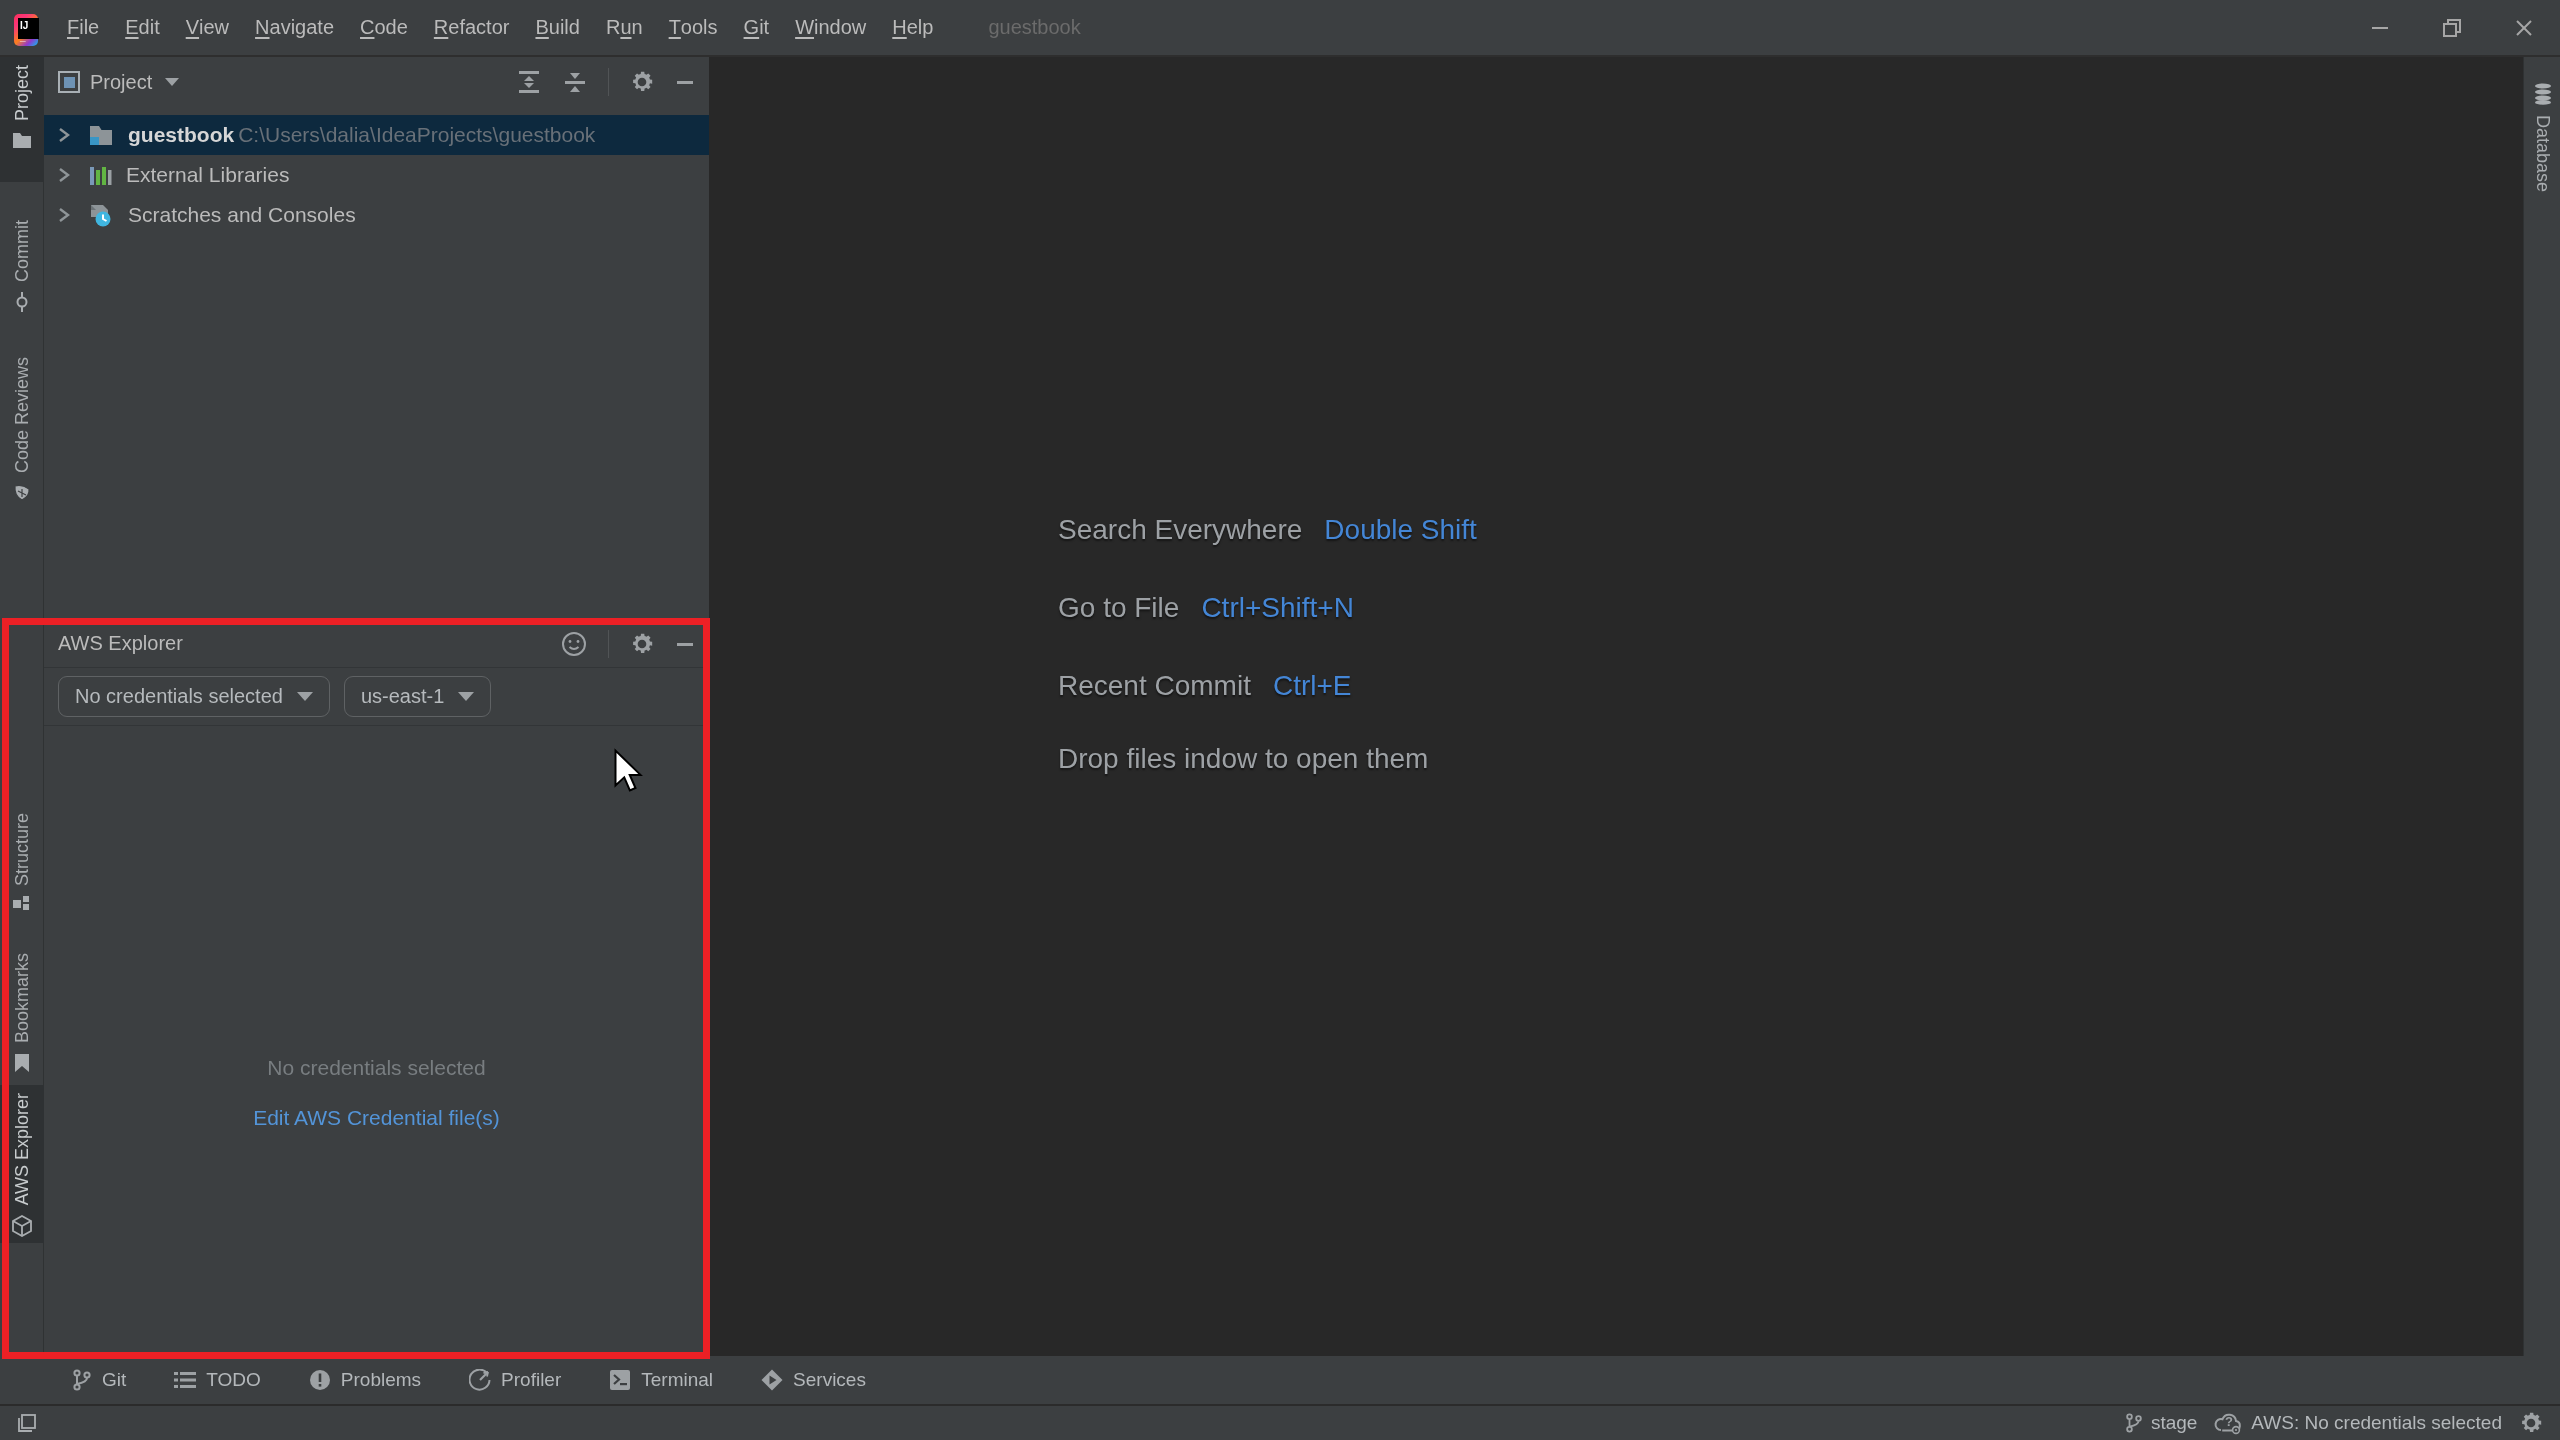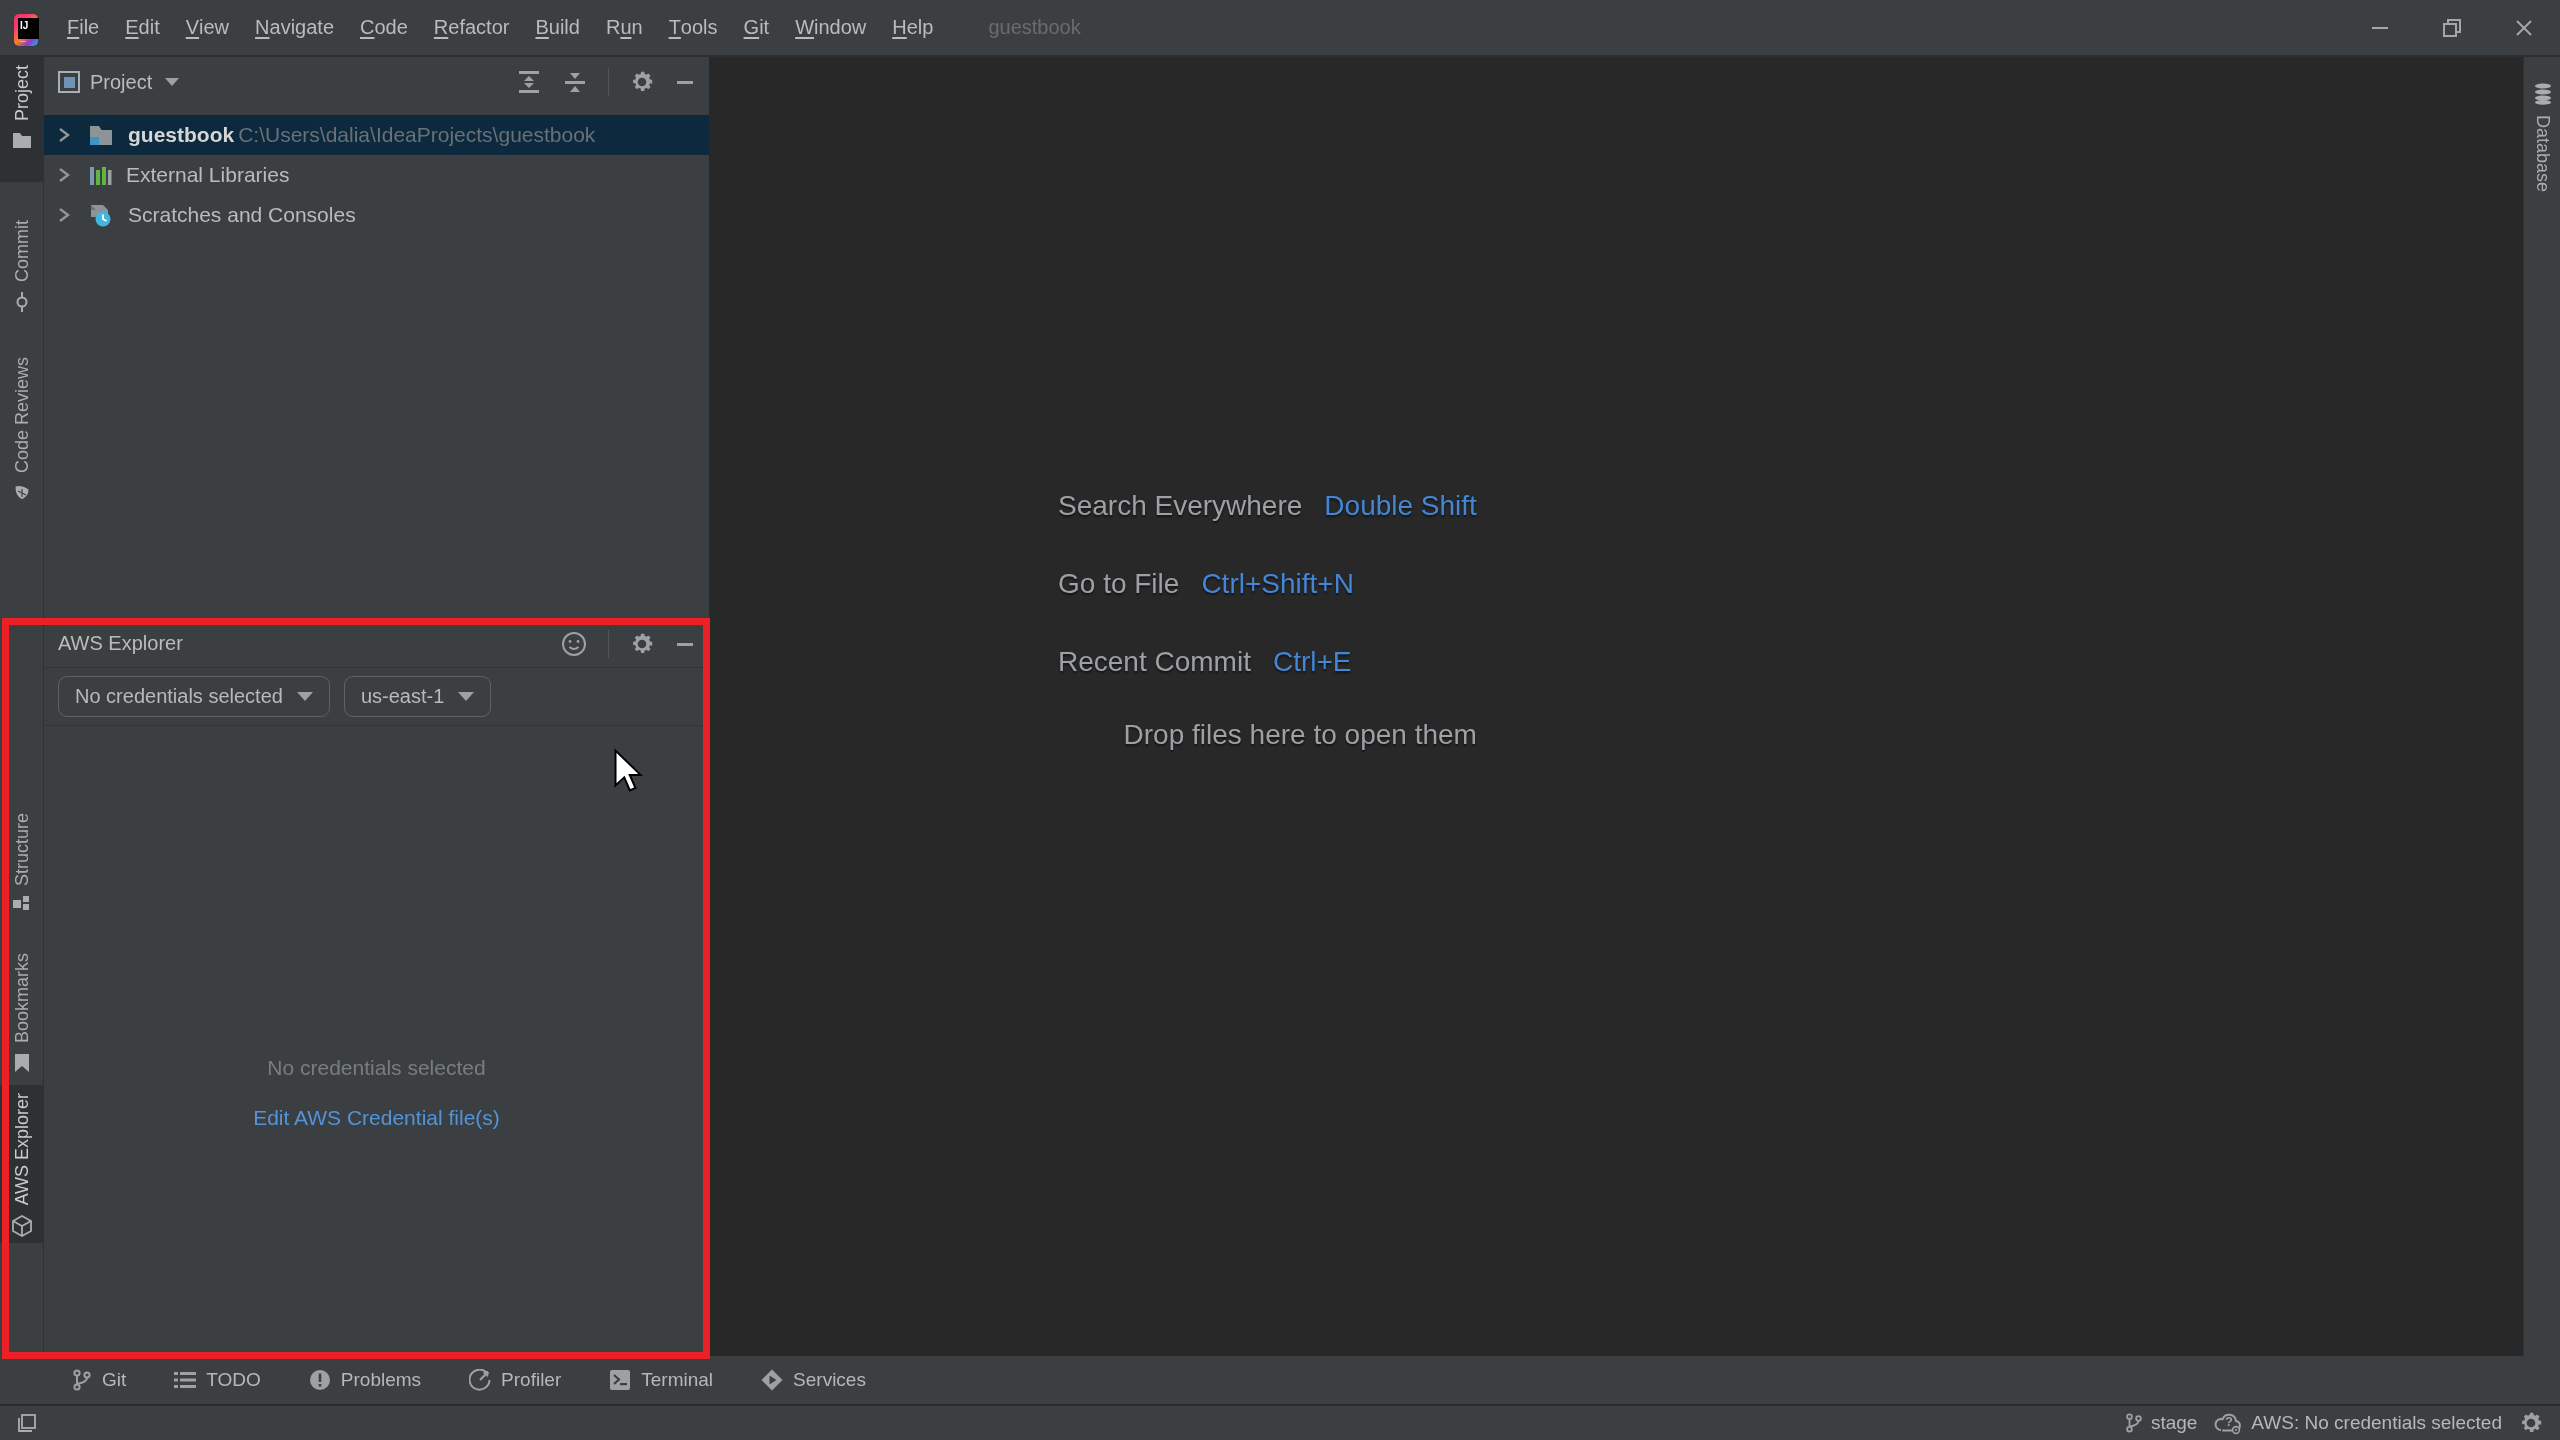--- a/index.html
+++ b/index.html
@@ -104,21 +104,21 @@
   .dd-arrow { width:0; height:0; border-left:8px solid transparent; border-right:8px solid transparent; border-top:9px solid #9da1a4; }
   .aws-empty { display:flex; flex-direction:column; align-items:center; padding-top:330px; gap:26px; }
   .aws-empty-msg { font-size:21px; color:#787d80; }
   .aws-link { font-size:21px; color:#5394d8; cursor:pointer; }
 
   
   .editor-area {
     position:absolute; left:711px; top:57px; width:1812px; height:1347px;
     background:#282828;
   }
-  .shortcuts { position:absolute; left:347px; top:428px;text-align:right; }
+  .shortcuts { position:absolute; left:347px; top:452px; }
   .shortcut-row { display:flex; align-items:baseline; gap:22px; margin-bottom:37px; font-size:28px; line-height:41px; }
   .shortcut-label { color:#9da1a5; text-shadow:0 2px 2px rgba(0,0,0,.5); }
   .shortcut-keys { color:#4486d6; text-shadow:0 2px 2px rgba(0,0,0,.5); }
   .drop-hint { font-size:28px; color:#9da1a5; text-shadow:0 2px 2px rgba(0,0,0,.5); }
 
   
   .bottom-toolbar {
     position:absolute; left:0; bottom:36px; width:2560px; height:48px;
     background:#3c3f41; display:flex; align-items:center; padding-left:72px; gap:48px;
   }
@@ -387,21 +387,21 @@
       <span class="shortcut-keys">Double Shift</span>
     </div>
     <div class="shortcut-row">
       <span class="shortcut-label">Go to File</span>
       <span class="shortcut-keys">Ctrl+Shift+N</span>
     </div>
     <div class="shortcut-row">
       <span class="shortcut-label">Recent Commit</span>
       <span class="shortcut-keys">Ctrl+E</span>
     </div>
-    <div class="drop-hint">Drop files here to open them</div>
+    <div class="drop-hint">Drop files indow to open them</div>
   </div>
 </div>
 
 <div class="bottom-toolbar">
   <div class="tool-item">
     <span class="ticon">
         <svg width="20" height="22" viewBox="0 0 20 22" fill="none" stroke="currentColor" stroke-width="2">
           <circle cx="5" cy="4" r="2.6"></circle>
           <circle cx="5" cy="18" r="2.6"></circle>
           <circle cx="15" cy="6" r="2.6"></circle>

